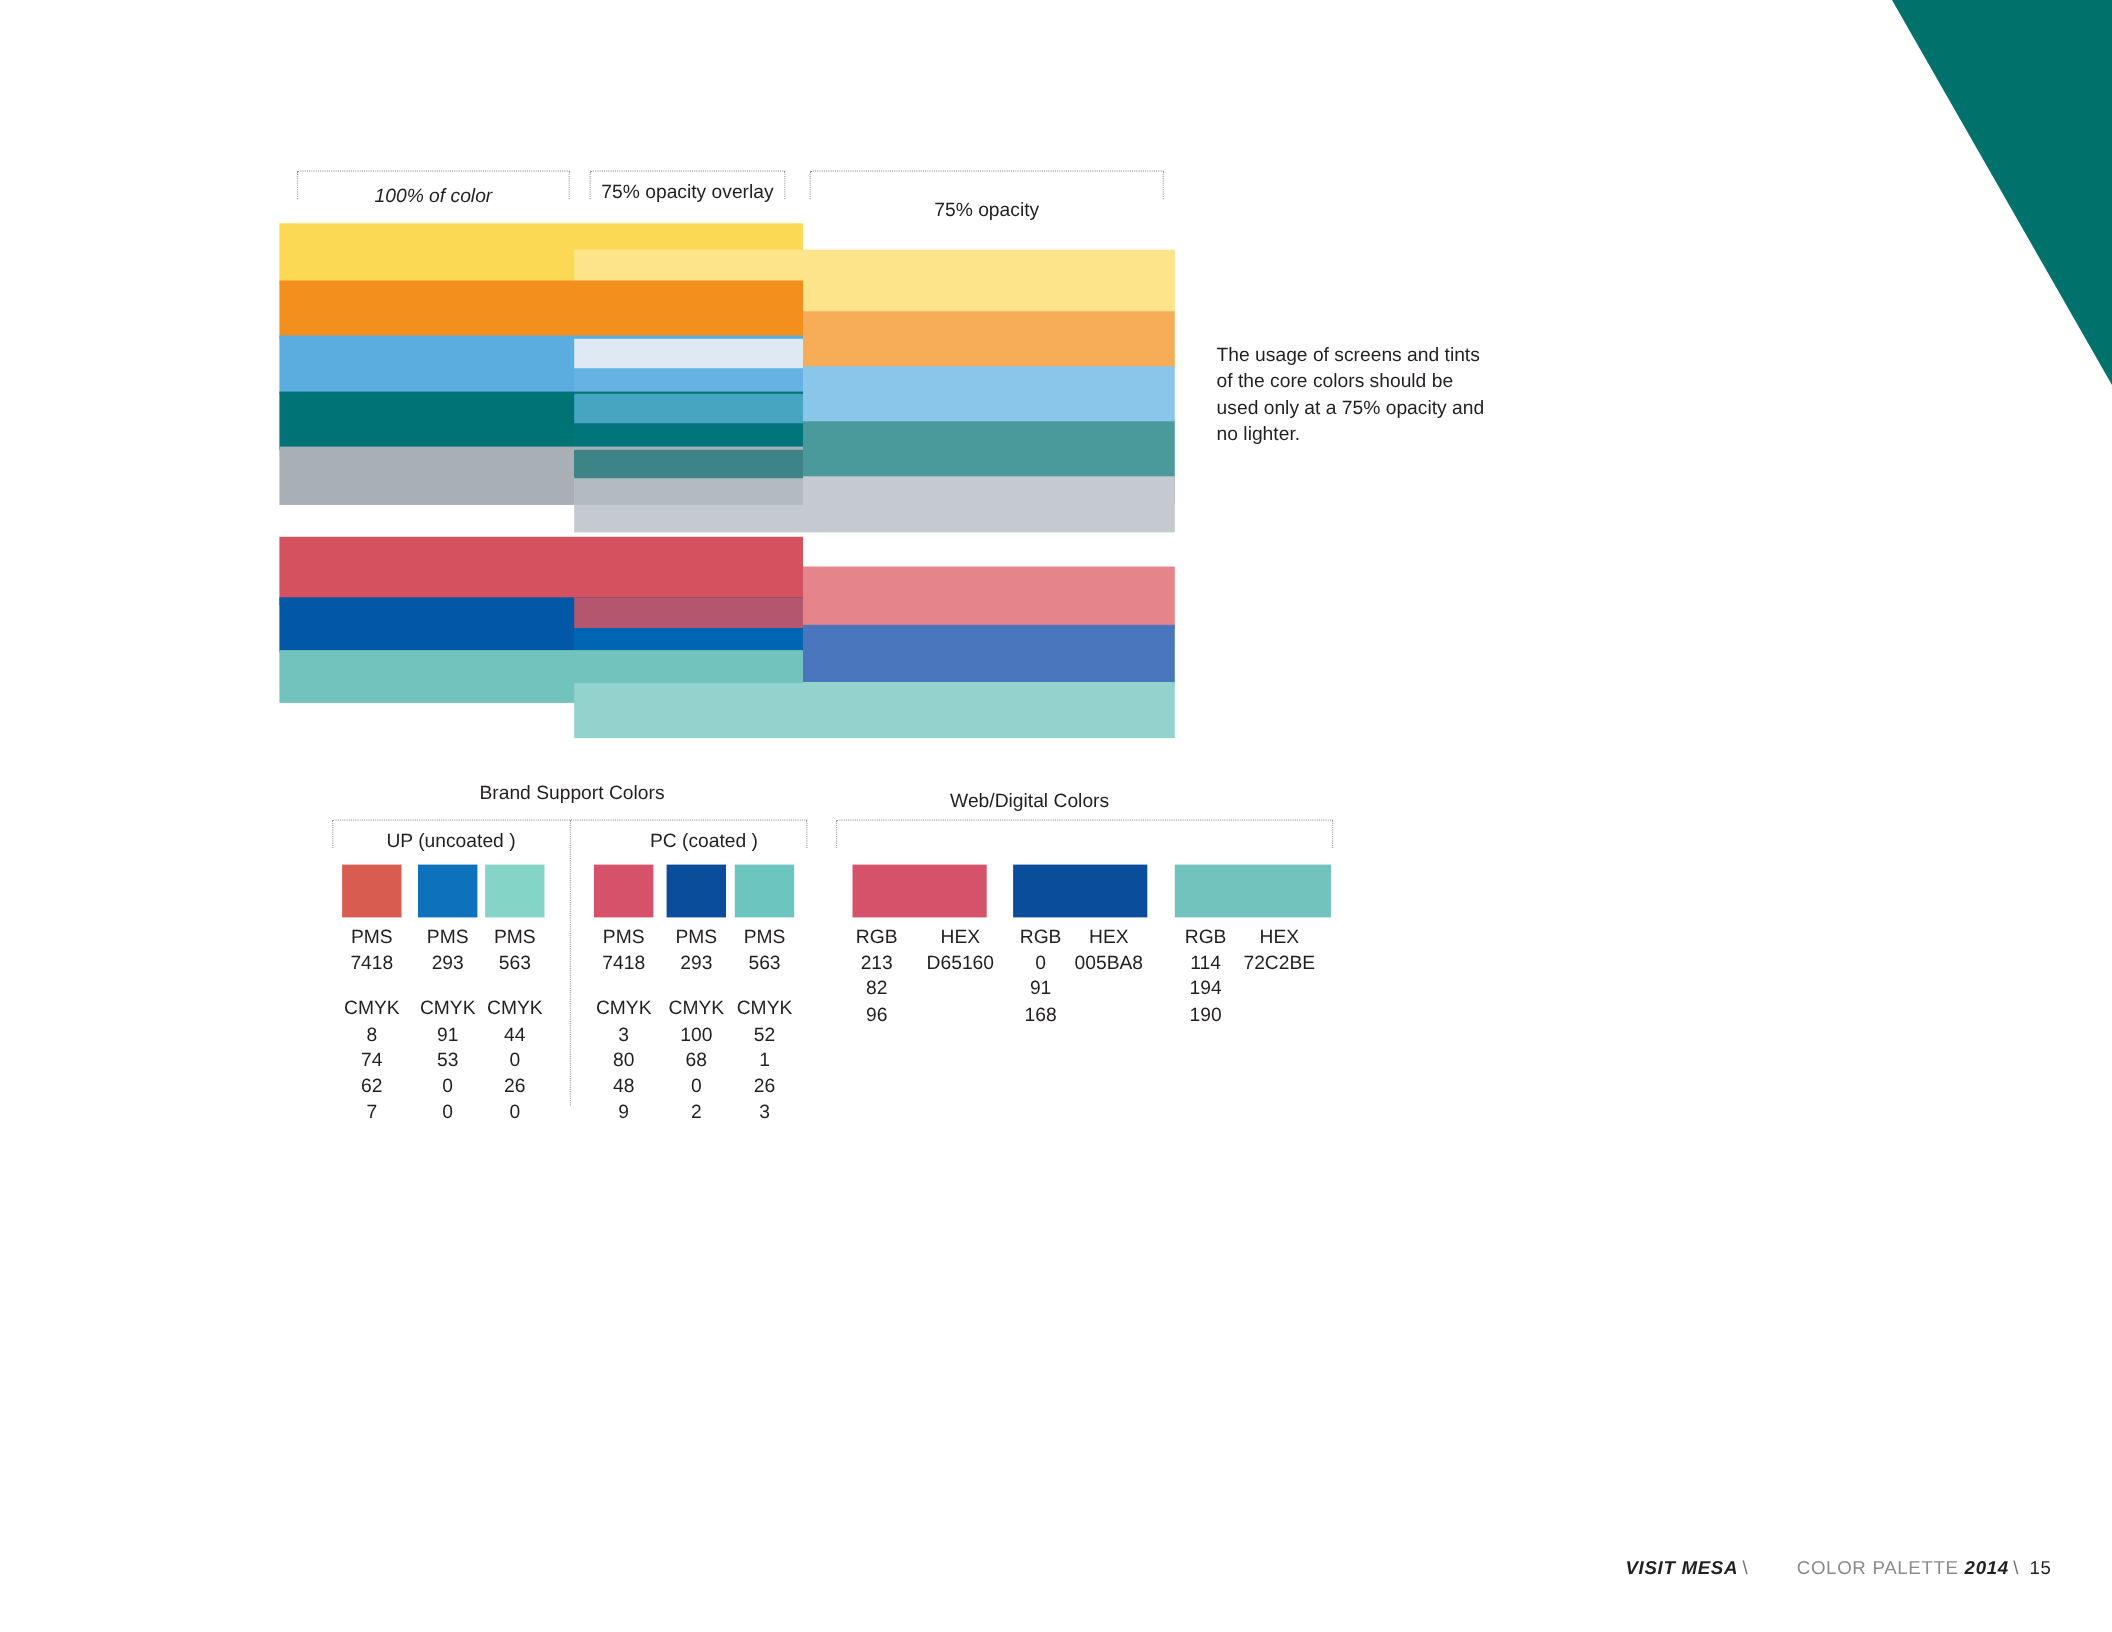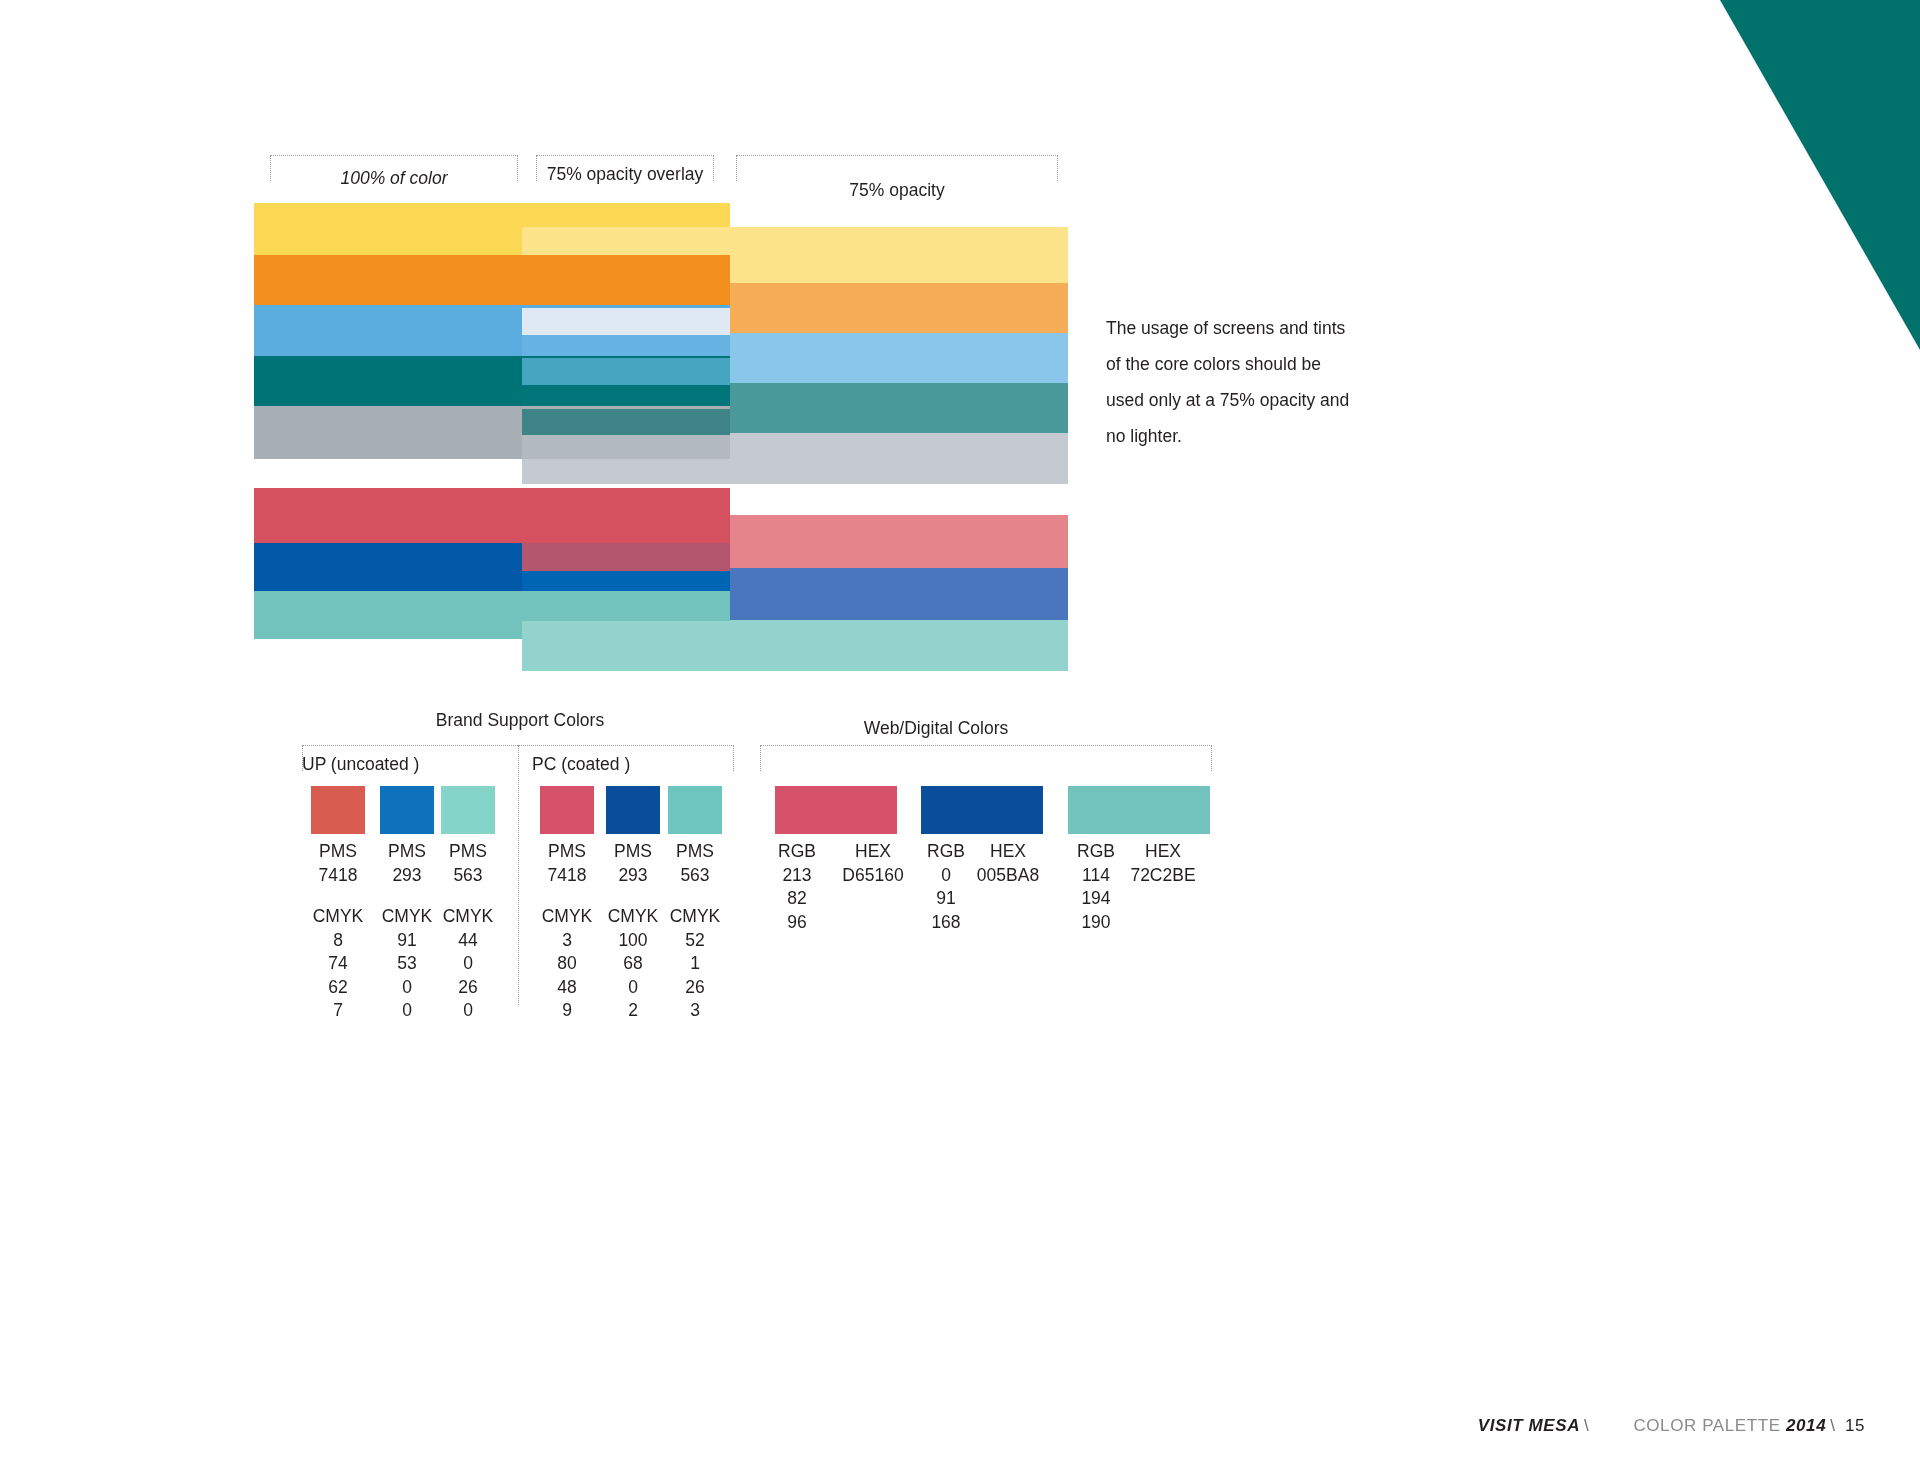--- a/index.html
+++ b/index.html
@@ -34,36 +34,36 @@
   }
 
   
   .bar-stage{position:absolute;left:0;top:0;width:100%;height:100%;}
   .bar{position:absolute;}
 
   
   .bodycopy{
     position:absolute;
     font-size:17.5px;
-    line-height:36px;
+    line-height:24px;
     color:#231f20;
     width:256px;
   }
   .bodycopy p{margin:0 0 25px 0;}
 
   
   .group-title{
     position:absolute;font-size:17.5px;white-space:nowrap;text-align:center;
   }
   .subbracket{
     position:absolute;border:1px dotted #9a9a9a;border-bottom:none;
     box-sizing:border-box;
   }
   .sub-label{
-    position:absolute;font-size:17.5px;white-space:nowrap;text-align:left;
+    position:absolute;font-size:17.5px;white-space:nowrap;text-align:center;
   }
   .divider-v{
     position:absolute;border-left:1px dotted #9a9a9a;
   }
 
   .swatch{position:absolute;}
   .spec{
     position:absolute;font-size:17.5px;line-height:23.5px;text-align:center;
     white-space:nowrap;
   }

